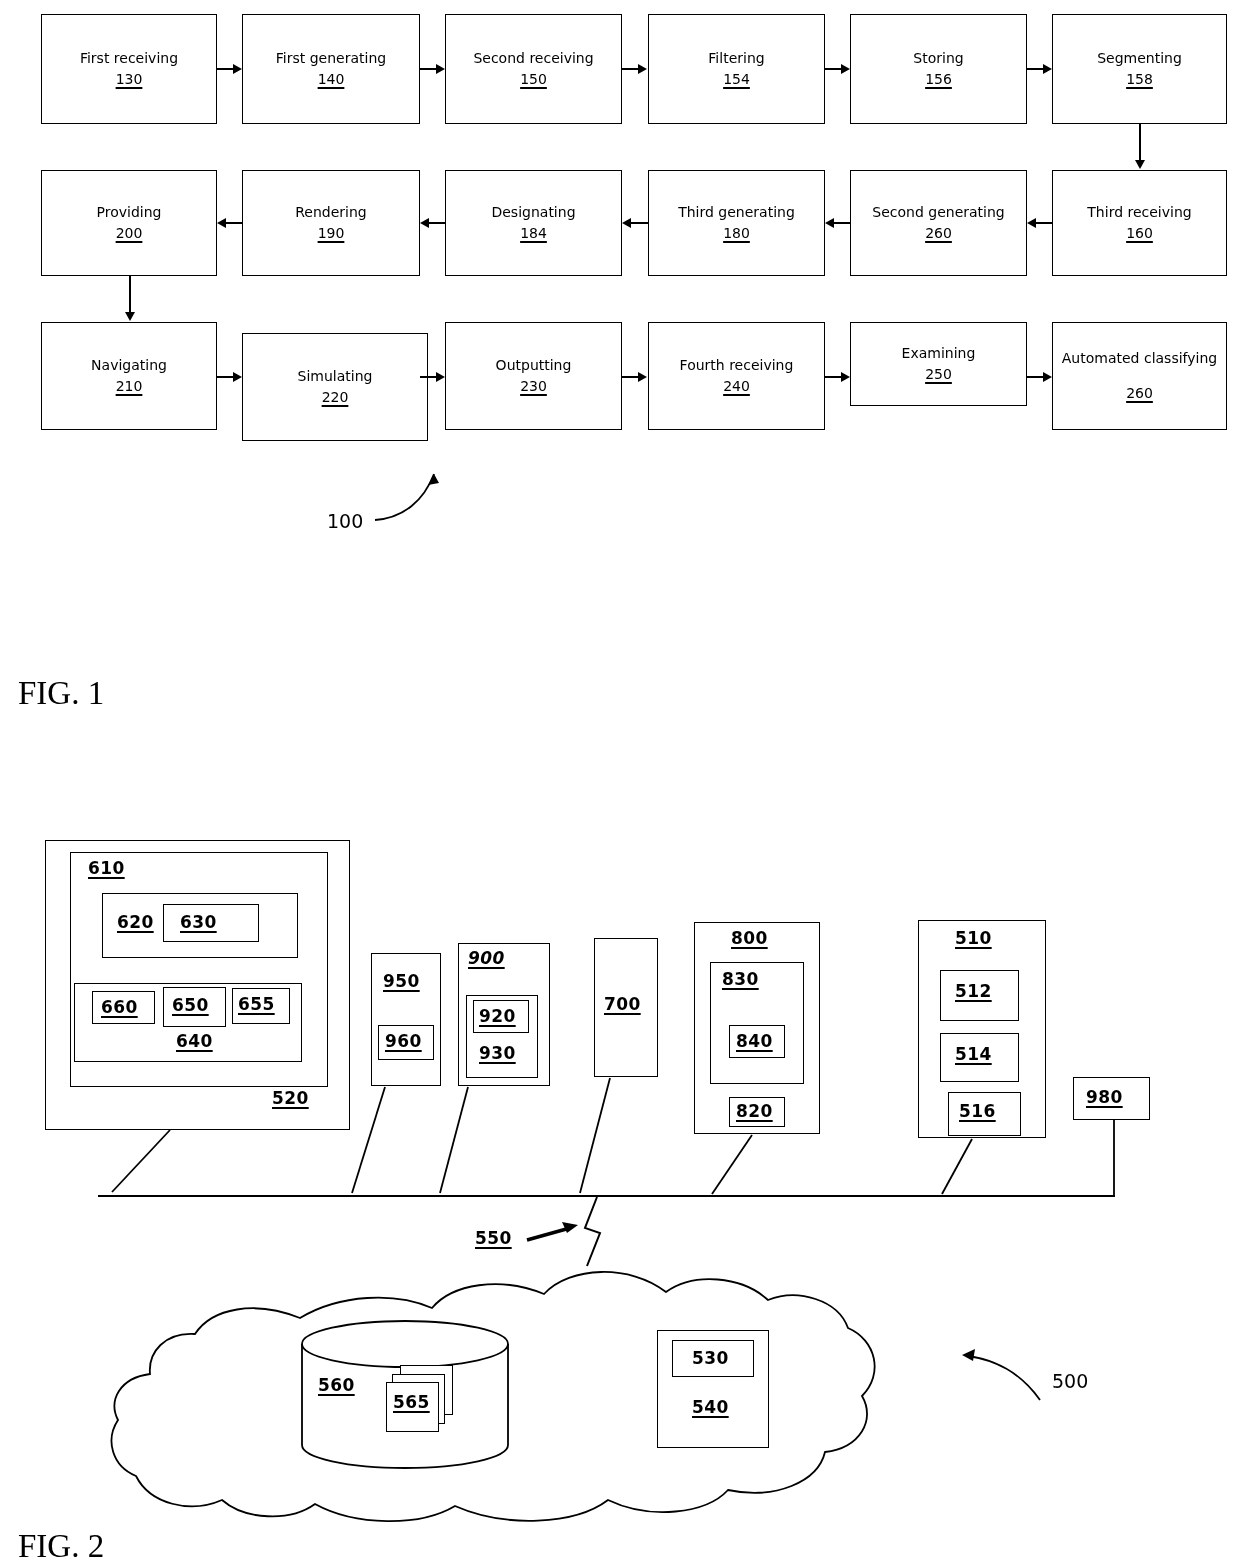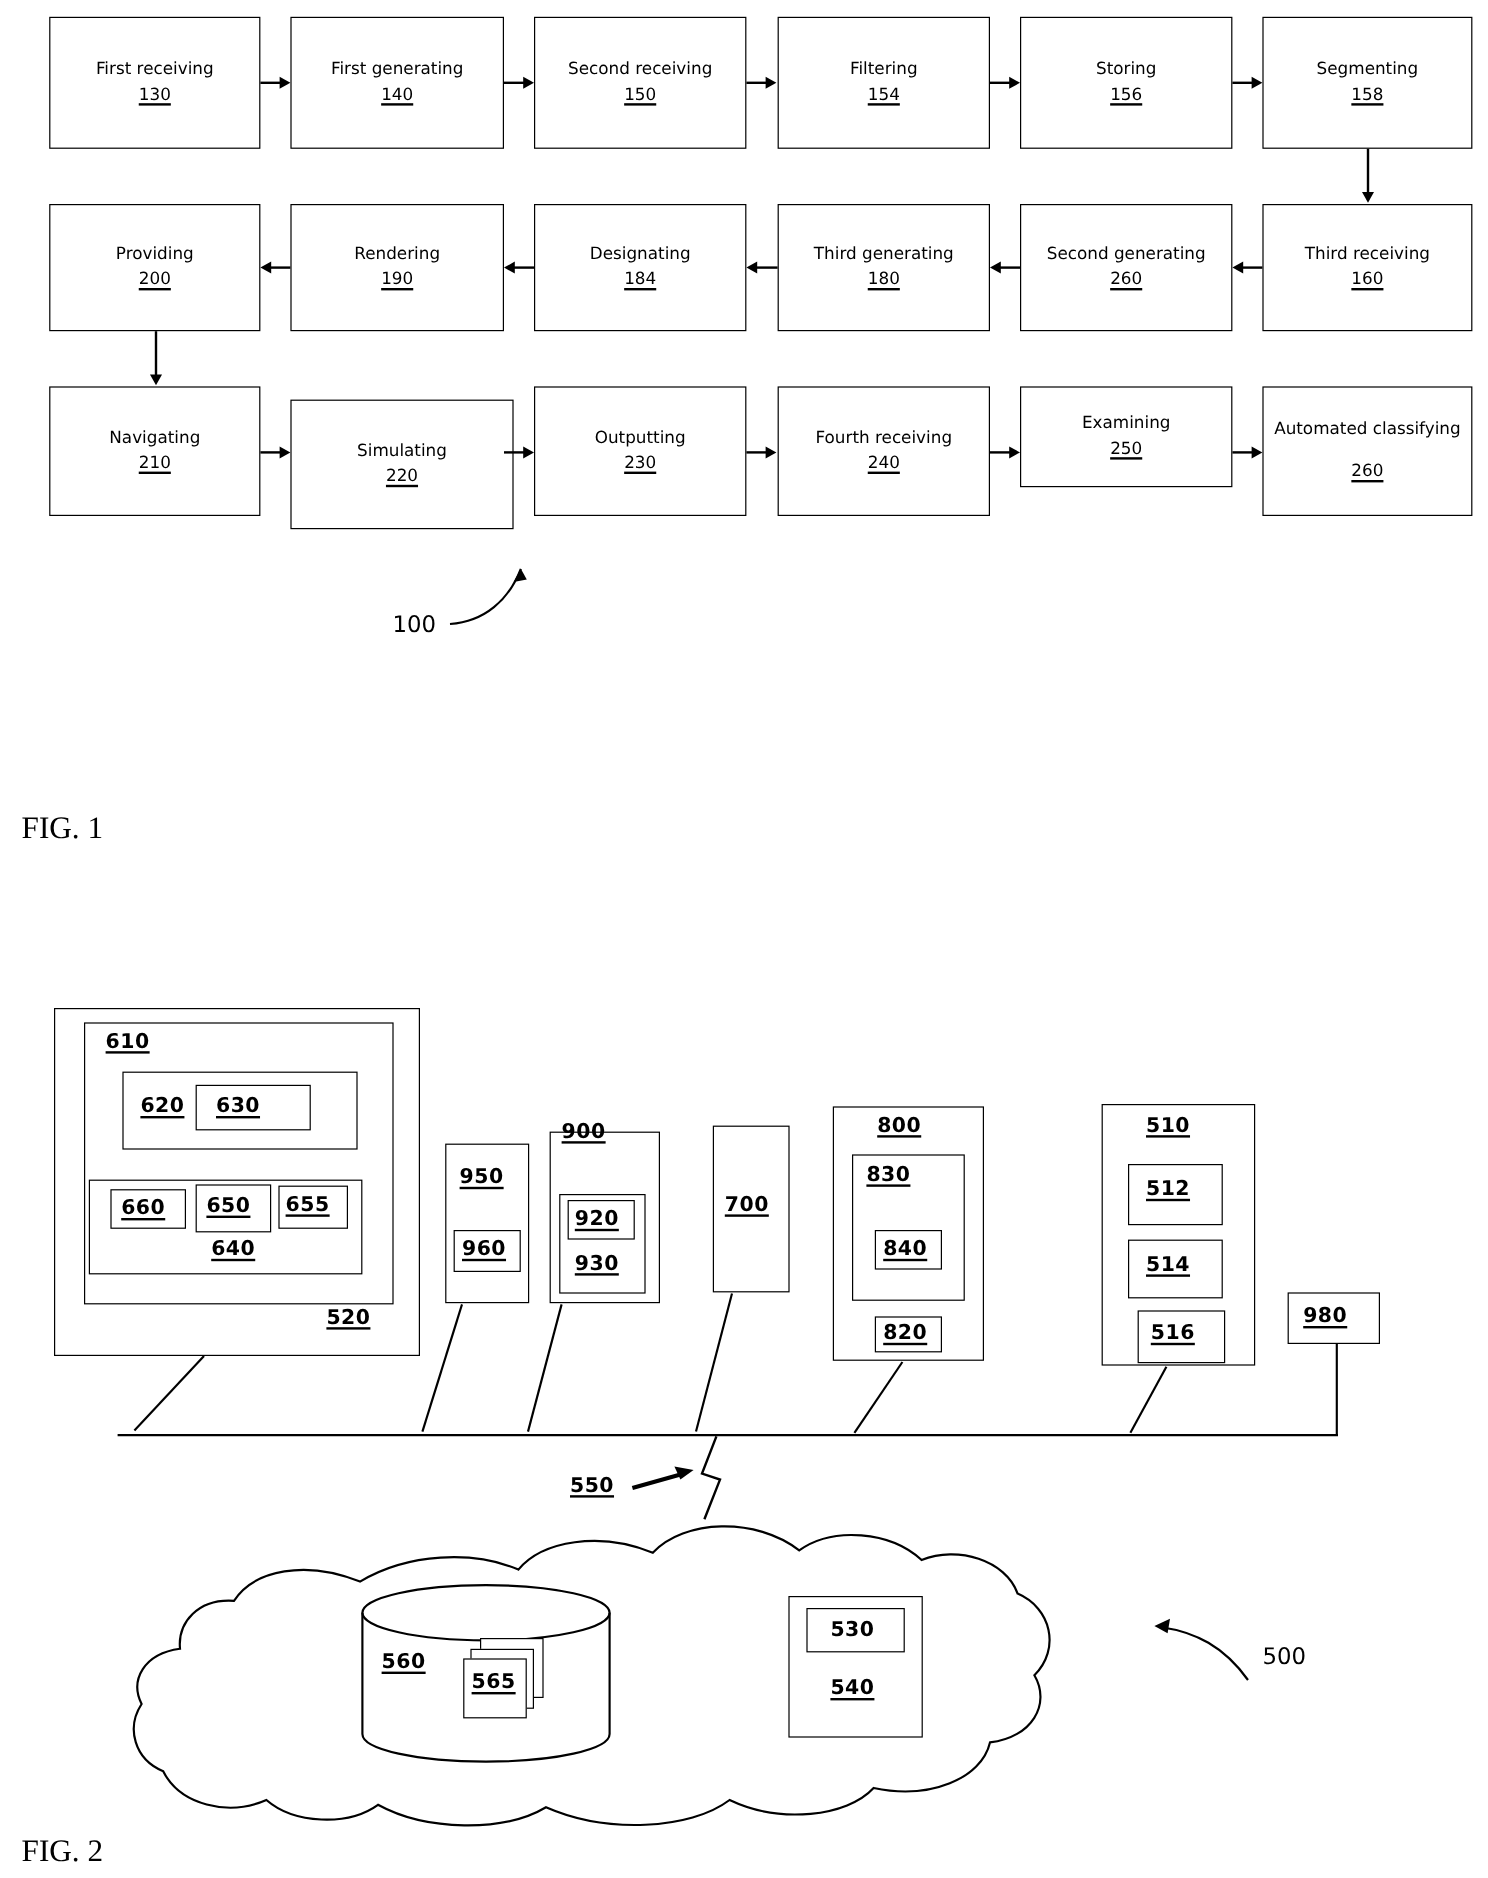--- a/index.html
+++ b/index.html
@@ -17,21 +17,21 @@
   .pbox .num{display:block;text-decoration:underline;text-underline-offset:3px;
              text-decoration-thickness:2px;margin-top:3px;}
   .arrow{position:absolute;background:#000;}
   .arrow.h{height:1.6px;}
   .arrow.v{width:1.6px;}
   .head{position:absolute;width:0;height:0;}
   .head.r{border-top:5px solid transparent;border-bottom:5px solid transparent;border-left:9px solid #000;}
   .head.l{border-top:5px solid transparent;border-bottom:5px solid transparent;border-right:9px solid #000;}
   .head.d{border-left:5px solid transparent;border-right:5px solid transparent;border-top:9px solid #000;}
   .ref{position:absolute;font-size:19px;}
-  .figcap{position:absolute;font-family:"Liberation Serif","DejaVu Serif",serif;font-size:26px;}
+  .figcap{position:absolute;font-family:"Liberation Serif","DejaVu Serif",serif;font-size:33px;}
 
   
   .fig2{position:absolute;left:0;top:700px;width:1240px;height:865px;}
   .nbox{
     position:absolute;border:1.7px solid #000;background:transparent;box-sizing:border-box;
   }
   .nlab{
     position:absolute;font-size:17px;font-weight:700;letter-spacing:.4px;
     text-decoration:underline;text-underline-offset:3px;text-decoration-thickness:2.2px;
     white-space:nowrap;
@@ -194,21 +194,21 @@
 
     <div class="nbox" style="left:232px;top:288px;width:58px;height:36px;"></div>
     <div class="nlab" style="left:238px;top:294px;">655</div>
 
     <div class="nbox" style="left:371px;top:253px;width:70px;height:133px;"></div>
     <div class="nlab" style="left:383px;top:271px;">950</div>
     <div class="nbox" style="left:378px;top:325px;width:56px;height:35px;"></div>
     <div class="nlab" style="left:385px;top:331px;">960</div>
 
     <div class="nbox" style="left:458px;top:243px;width:92px;height:143px;"></div>
-    <div class="nlab" style="left:468px;top:233px;">900</div>
+    <div class="nlab" style="left:468px;top:248px;font-style:italic;">900</div>
     <div class="nbox" style="left:466px;top:295px;width:72px;height:83px;"></div>
     <div class="nbox" style="left:473px;top:300px;width:56px;height:33px;"></div>
     <div class="nlab" style="left:479px;top:306px;">920</div>
     <div class="nlab" style="left:479px;top:343px;">930</div>
 
     <div class="nbox" style="left:594px;top:238px;width:64px;height:139px;"></div>
     <div class="nlab" style="left:604px;top:294px;">700</div>
 
     <div class="nbox" style="left:694px;top:222px;width:126px;height:212px;"></div>
     <div class="nlab" style="left:731px;top:228px;">800</div>

